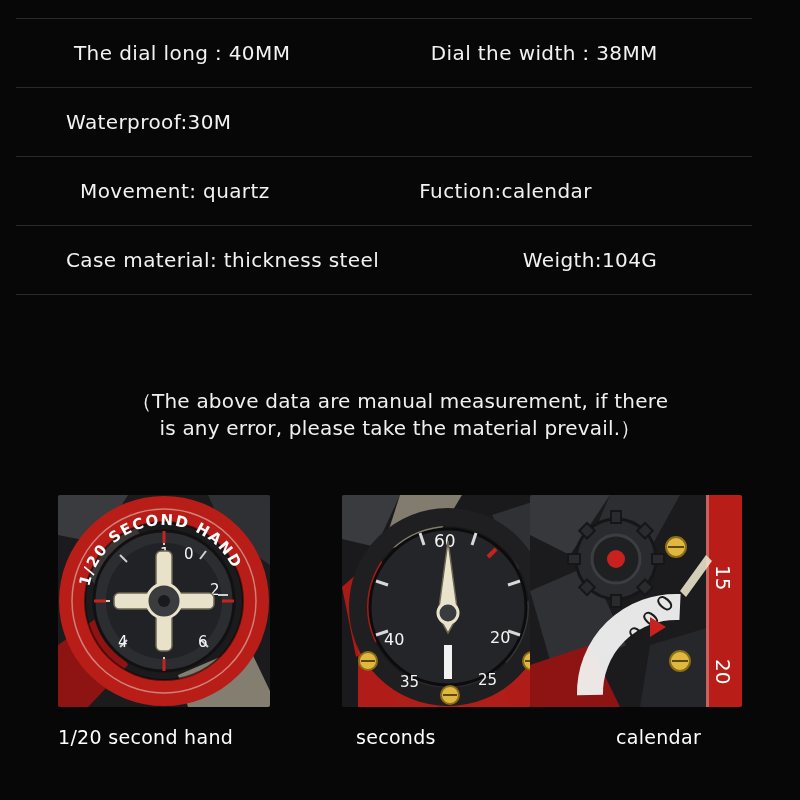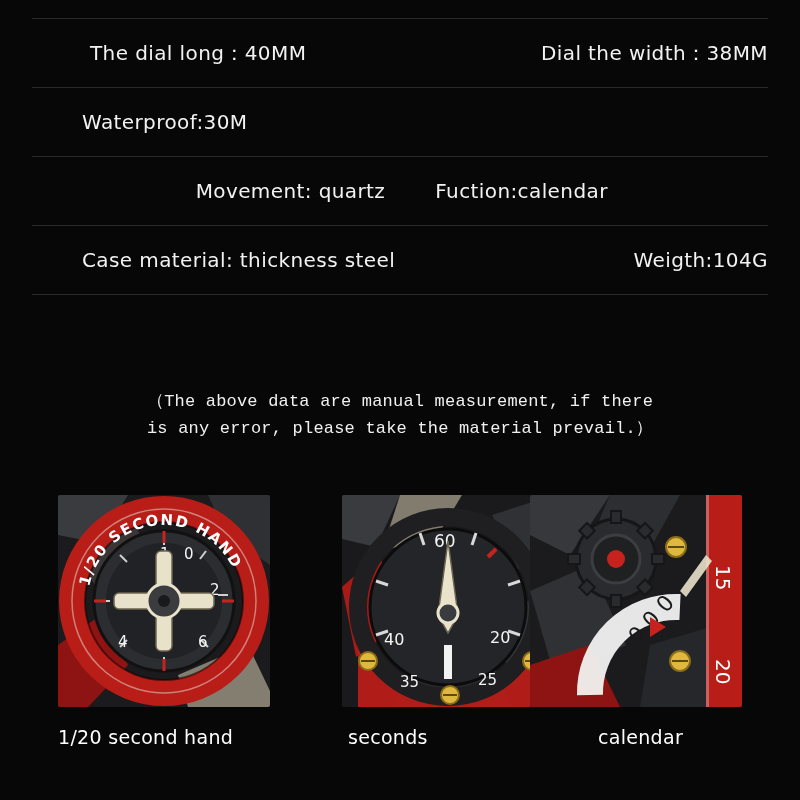--- a/index.html
+++ b/index.html
@@ -17,21 +17,21 @@
   .page {
     position: relative;
     width: 800px;
     height: 800px;
     background: #070707;
   }
 
   
   .spec-table {
     position: absolute;
-    left: 32px;
+    left: 16px;
     top: 18px;
     width: 736px;
   }
   .spec-row {
     position: relative;
     height: 68px;
     display: flex;
     align-items: center;
     border-bottom: 1px solid #2a2a2a;
   }
@@ -44,46 +44,45 @@
     font-family: "DejaVu Sans", sans-serif;
   }
   .spec-left {
     width: 52%;
     padding-left: 52px;
     box-sizing: border-box;
   }
   .spec-right {
     width: 48%;
     box-sizing: border-box;
-    text-align: right;
+    text-align: left;
   }
   
   .r0 .spec-left  { padding-left: 58px; }
   .r0 .spec-right { padding-left: 32px; }
   .r1 .spec-left  { padding-left: 50px; }
   .r1 .spec-right { padding-left: 0px; }
   .r2 .spec-left  { padding-left: 50px; }
   .r2 .spec-right { padding-left: -4px; margin-left: -30px; }
   .r3 .spec-left  { padding-left: 50px; }
   .r3 .spec-right { padding-left: 64px; }
   .r4 .spec-left  { padding-left: 50px; }
   .r4 .spec-right { padding-left: 124px; }
 
   
   .note {
     position: absolute;
     left: 0;
     top: 388px;
     width: 800px;
     text-align: center;
-    font-size: 17px;
+    font-size: 20px;
     line-height: 27px;
     color: #f0f0f0;
     letter-spacing: 0.2px;
-    font-family: Liberation Mono, monospace;
   }
   .note .l1 { display: block; }
   .note .l2 { display: block; }
 
   
   .photos {
     position: absolute;
     left: 0;
     top: 495px;
     width: 800px;
@@ -104,22 +103,22 @@
 
   .caption {
     position: absolute;
     top: 726px;
     font-size: 19px;
     color: #ffffff;
     letter-spacing: 0.3px;
     white-space: nowrap;
   }
   .c0 { left: 58px; }
-  .c1 { left: 348px; }
-  .c2 { left: 598px; }
+  .c1 { left: 356px; }
+  .c2 { left: 616px; }
 
   .photo svg { display: block; }
 </style>
 </head>
 <body>
 
 <div class="page">
 
   <div class="spec-table">
 

